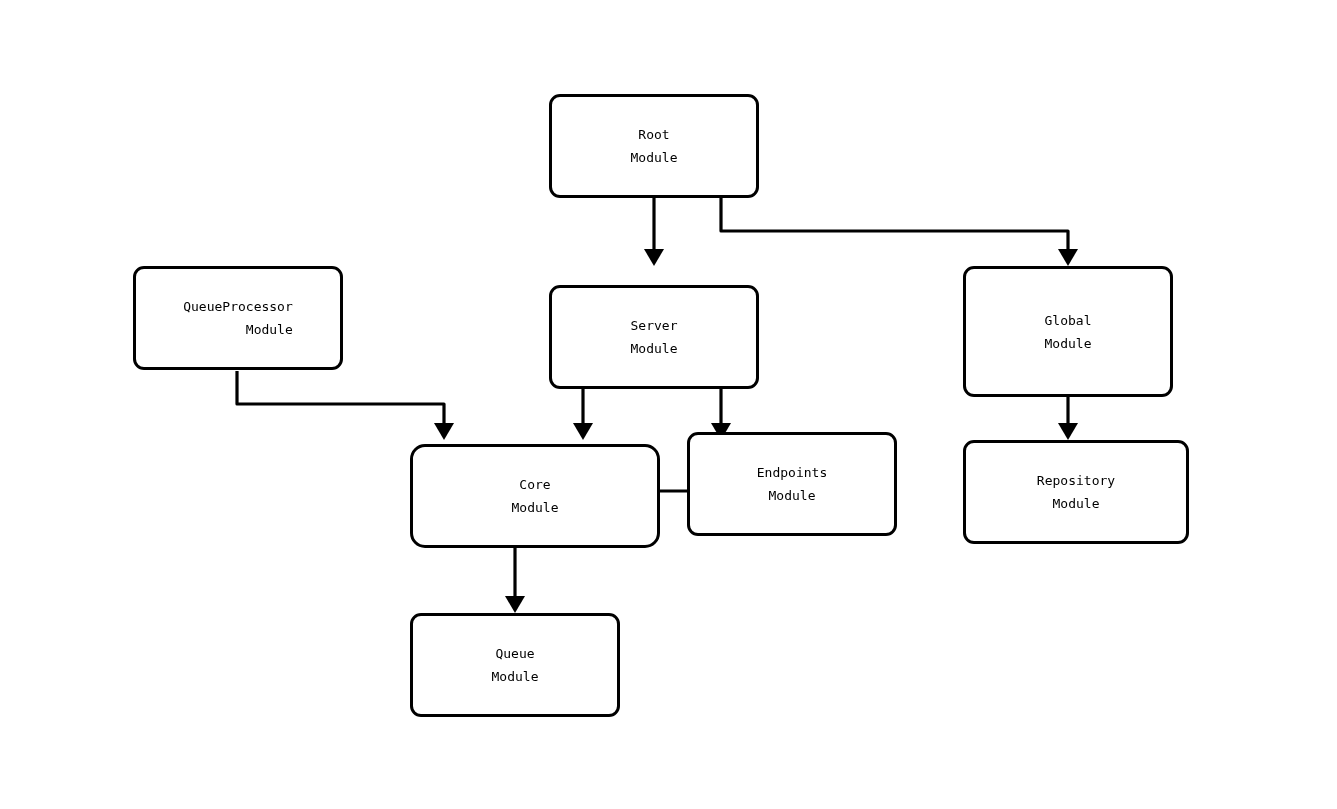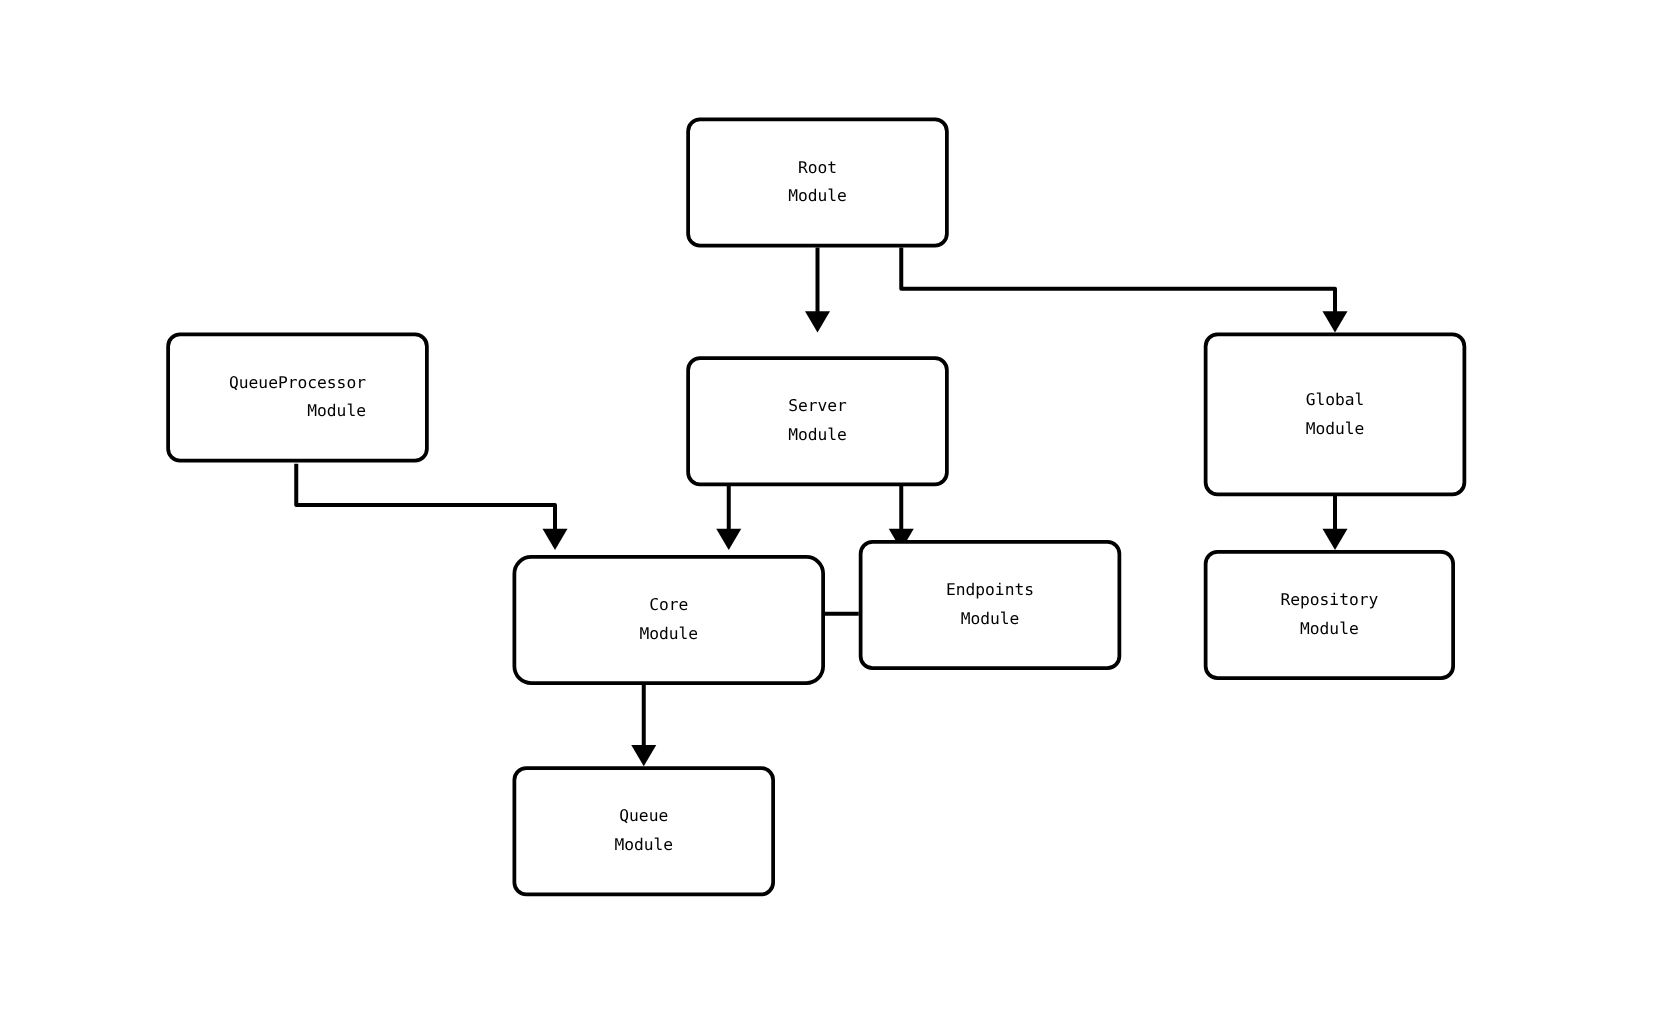--- a/index.html
+++ b/index.html
@@ -122,21 +122,21 @@
   <div class="node" style="left:410px; top:444px; width:250px; height:104px;border-radius:15px;">
     <div class="node-label">Core
 Module</div>
   </div>
 
   <div class="node" style="left:687px; top:432px; width:210px; height:104px;">
     <div class="node-label">Endpoints
 Module</div>
   </div>
 
-  <div class="node" style="left:963px; top:440px; width:201px; height:104px;">
+  <div class="node" style="left:963px; top:440px; width:226px; height:104px;">
     <div class="node-label">Repository
 Module</div>
   </div>
 
   <div class="node" style="left:410px; top:613px; width:210px; height:104px;">
     <div class="node-label">Queue
 Module</div>
   </div>
 
 </div>

